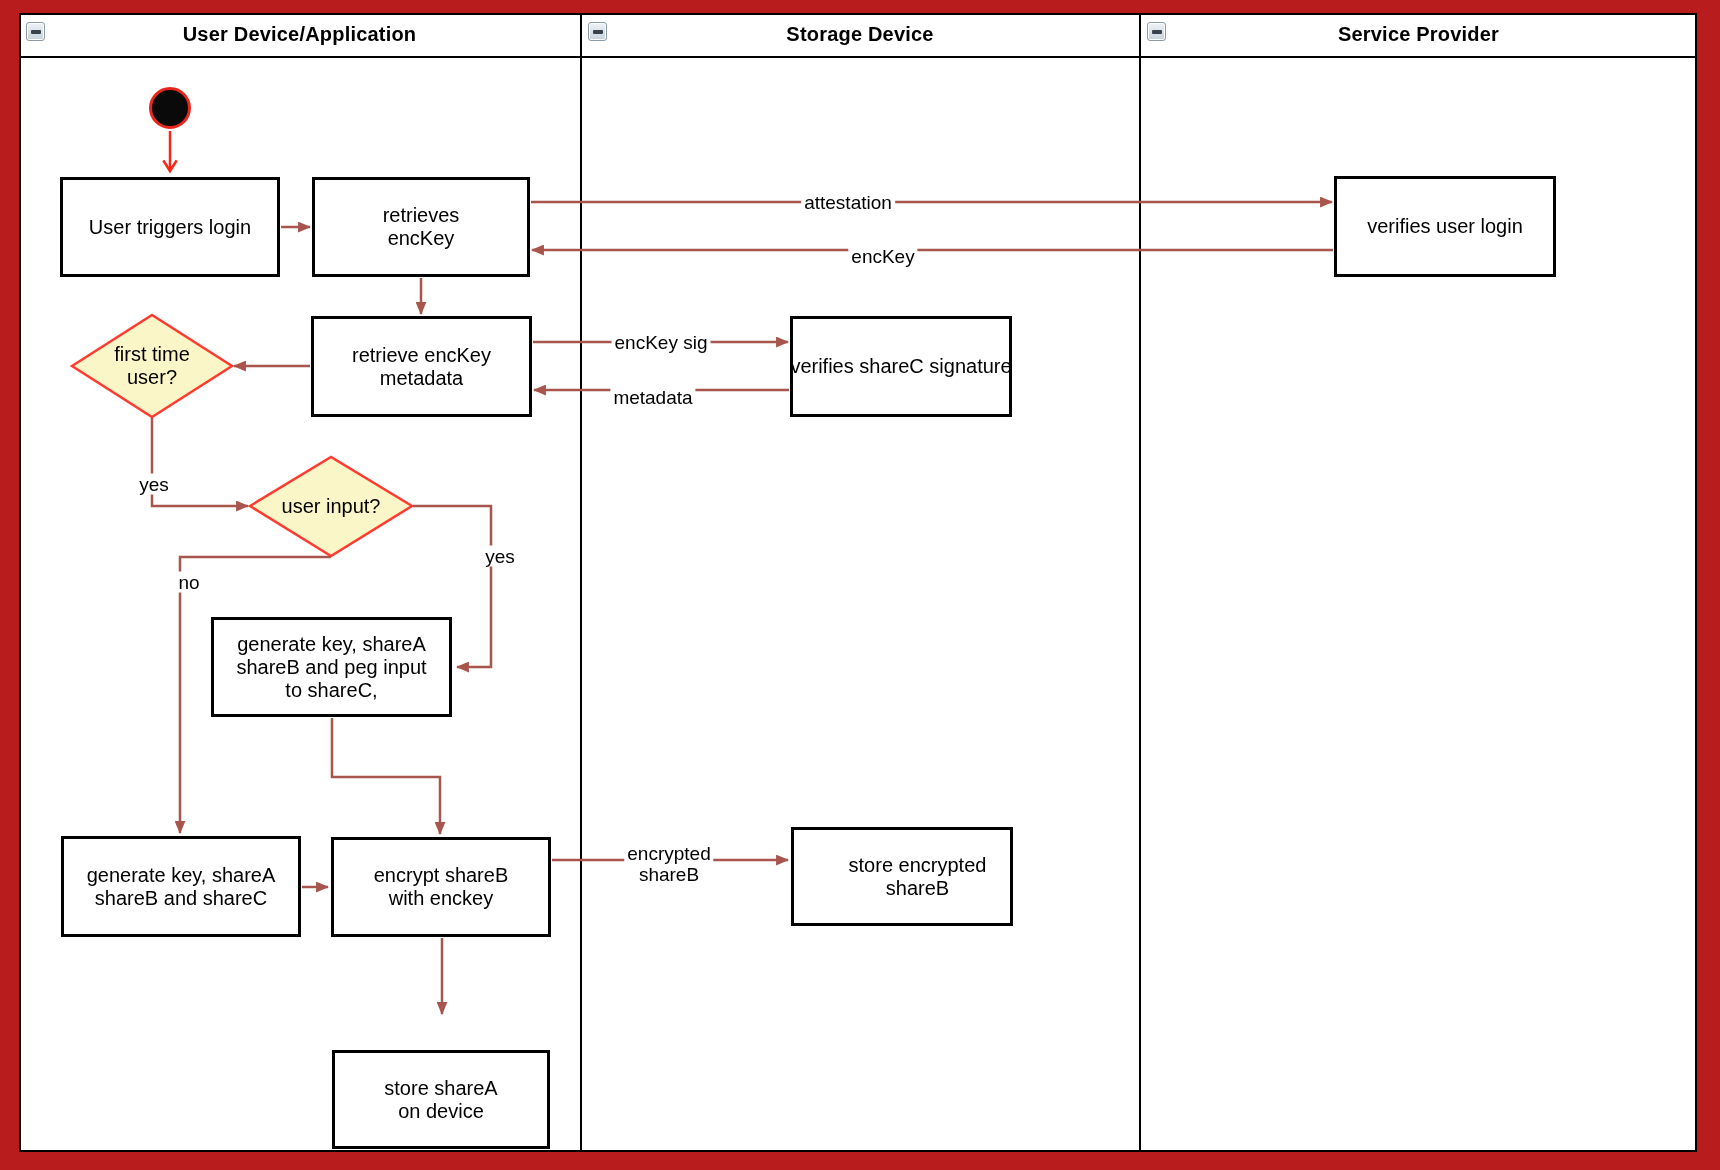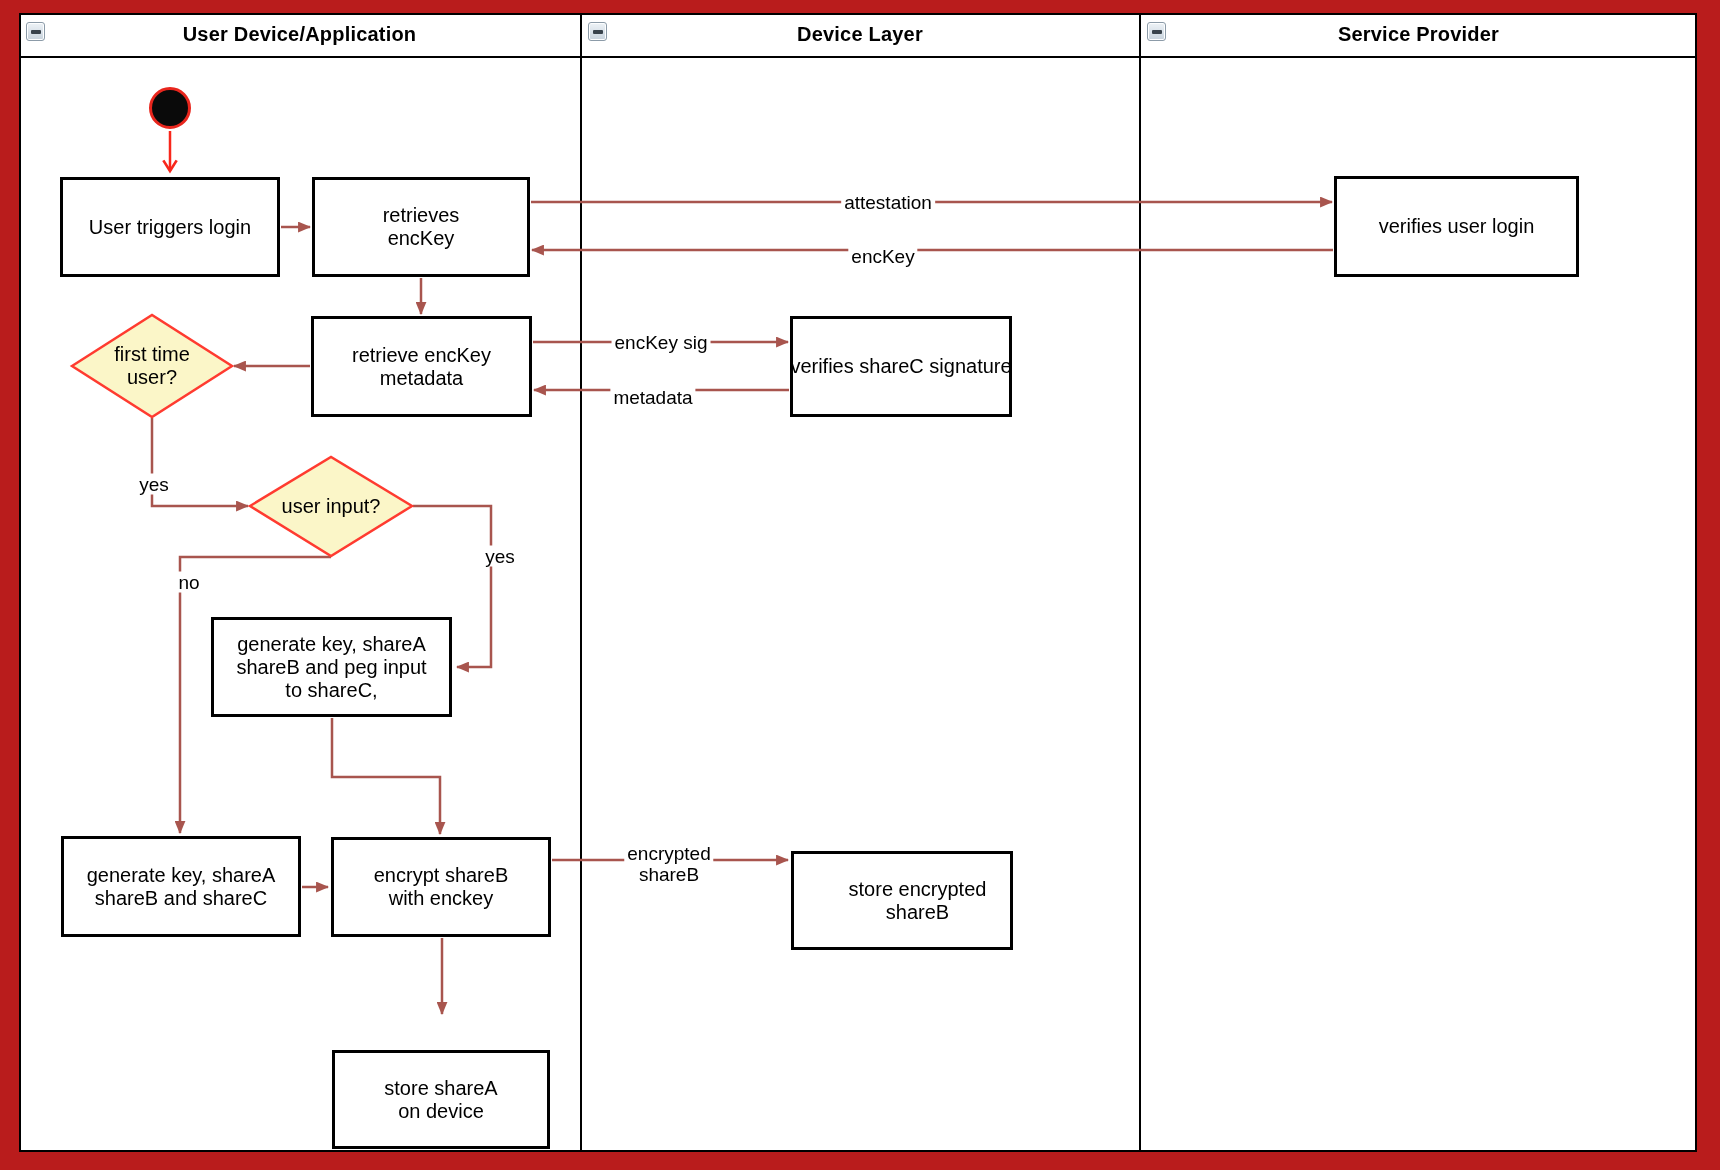--- a/index.html
+++ b/index.html
@@ -35,21 +35,21 @@
 <body>
 
 <div id="canvas">
 
   <div class="abs pool-frame"></div>
   <div class="abs hline"></div>
   <div class="abs vdiv" style="left:580px;"></div>
   <div class="abs vdiv" style="left:1139px;"></div>
 
   <div class="abs lane-title" style="left:19px;width:561px;">User Device/Application</div>
-  <div class="abs lane-title" style="left:581px;width:558px;">Device Layer</div>
+  <div class="abs lane-title" style="left:581px;width:558px;">Storage Device</div>
   <div class="abs lane-title" style="left:1140px;width:557px;">Service Provider</div>
 
   <div class="abs minus-btn" style="left:26px;">
       <div class="minus-bar"></div>
     </div>
   <div class="abs minus-btn" style="left:588px;">
       <div class="minus-bar"></div>
     </div>
   <div class="abs minus-btn" style="left:1147px;">
       <div class="minus-bar"></div>
@@ -87,41 +87,41 @@
       <polygon points="72,366 152,315 232,366 152,417"></polygon>
       <polygon points="250,506 331,457 412,506 331,556"></polygon>
     </g>
   </svg>
 
   <div class="abs start" style="left:149px;top:87px;width:42px;height:42px;"></div>
 
   <div class="abs node" style="left:60px;top:177px;width:220px;height:100px;">User triggers login</div>
   <div class="abs node" style="left:312px;top:177px;width:218px;height:100px;">retrieves
 encKey</div>
-  <div class="abs node" style="left:1334px;top:176px;width:245px;height:101px;">verifies user login</div>
+  <div class="abs node" style="left:1334px;top:176px;width:222px;height:101px;">verifies user login</div>
   <div class="abs node" style="left:311px;top:316px;width:221px;height:101px;">retrieve encKey
 metadata</div>
   <div class="abs node nowrap" style="left:790px;top:316px;width:222px;height:101px;">verifies shareC signature</div>
   <div class="abs node" style="left:211px;top:617px;width:241px;height:100px;">generate key, shareA
 shareB and peg input
 to shareC,</div>
   <div class="abs node" style="left:61px;top:836px;width:240px;height:101px;">generate key, shareA
 shareB and shareC</div>
   <div class="abs node" style="left:331px;top:837px;width:220px;height:100px;">encrypt shareB
 with enckey</div>
-  <div class="abs node" style="left:791px;top:851px;width:222px;height:99px;padding-left:31px;">store encrypted
+  <div class="abs node" style="left:791px;top:827px;width:222px;height:99px;padding-left:31px;">store encrypted
 shareB</div>
   <div class="abs node" style="left:332px;top:1017px;width:218px;height:99px;margin-top:33px;">store shareA
 on device</div>
 
   <div class="abs diamond-label" style="left:82px;top:326px;width:140px;height:80px;">first time
 user?</div>
   <div class="abs diamond-label" style="left:256px;top:466px;width:150px;height:80px;">user input?</div>
 
-  <div class="abs edge-label" style="left:888px;top:202px;text-align:right;">attestation</div>
+  <div class="abs edge-label" style="left:848px;top:202px;text-align:right;">attestation</div>
   <div class="abs edge-label" style="left:883px;top:256px;">encKey</div>
   <div class="abs edge-label" style="left:661px;top:342px;">encKey sig</div>
   <div class="abs edge-label" style="left:653px;top:397px;">metadata</div>
   <div class="abs edge-label" style="left:154px;top:484px;">yes</div>
   <div class="abs edge-label" style="left:500px;top:556px;">yes</div>
   <div class="abs edge-label" style="left:189px;top:582px;">no</div>
   <div class="abs edge-label" style="left:669px;top:864px;">encrypted
 shareB</div>
 
 </div>

